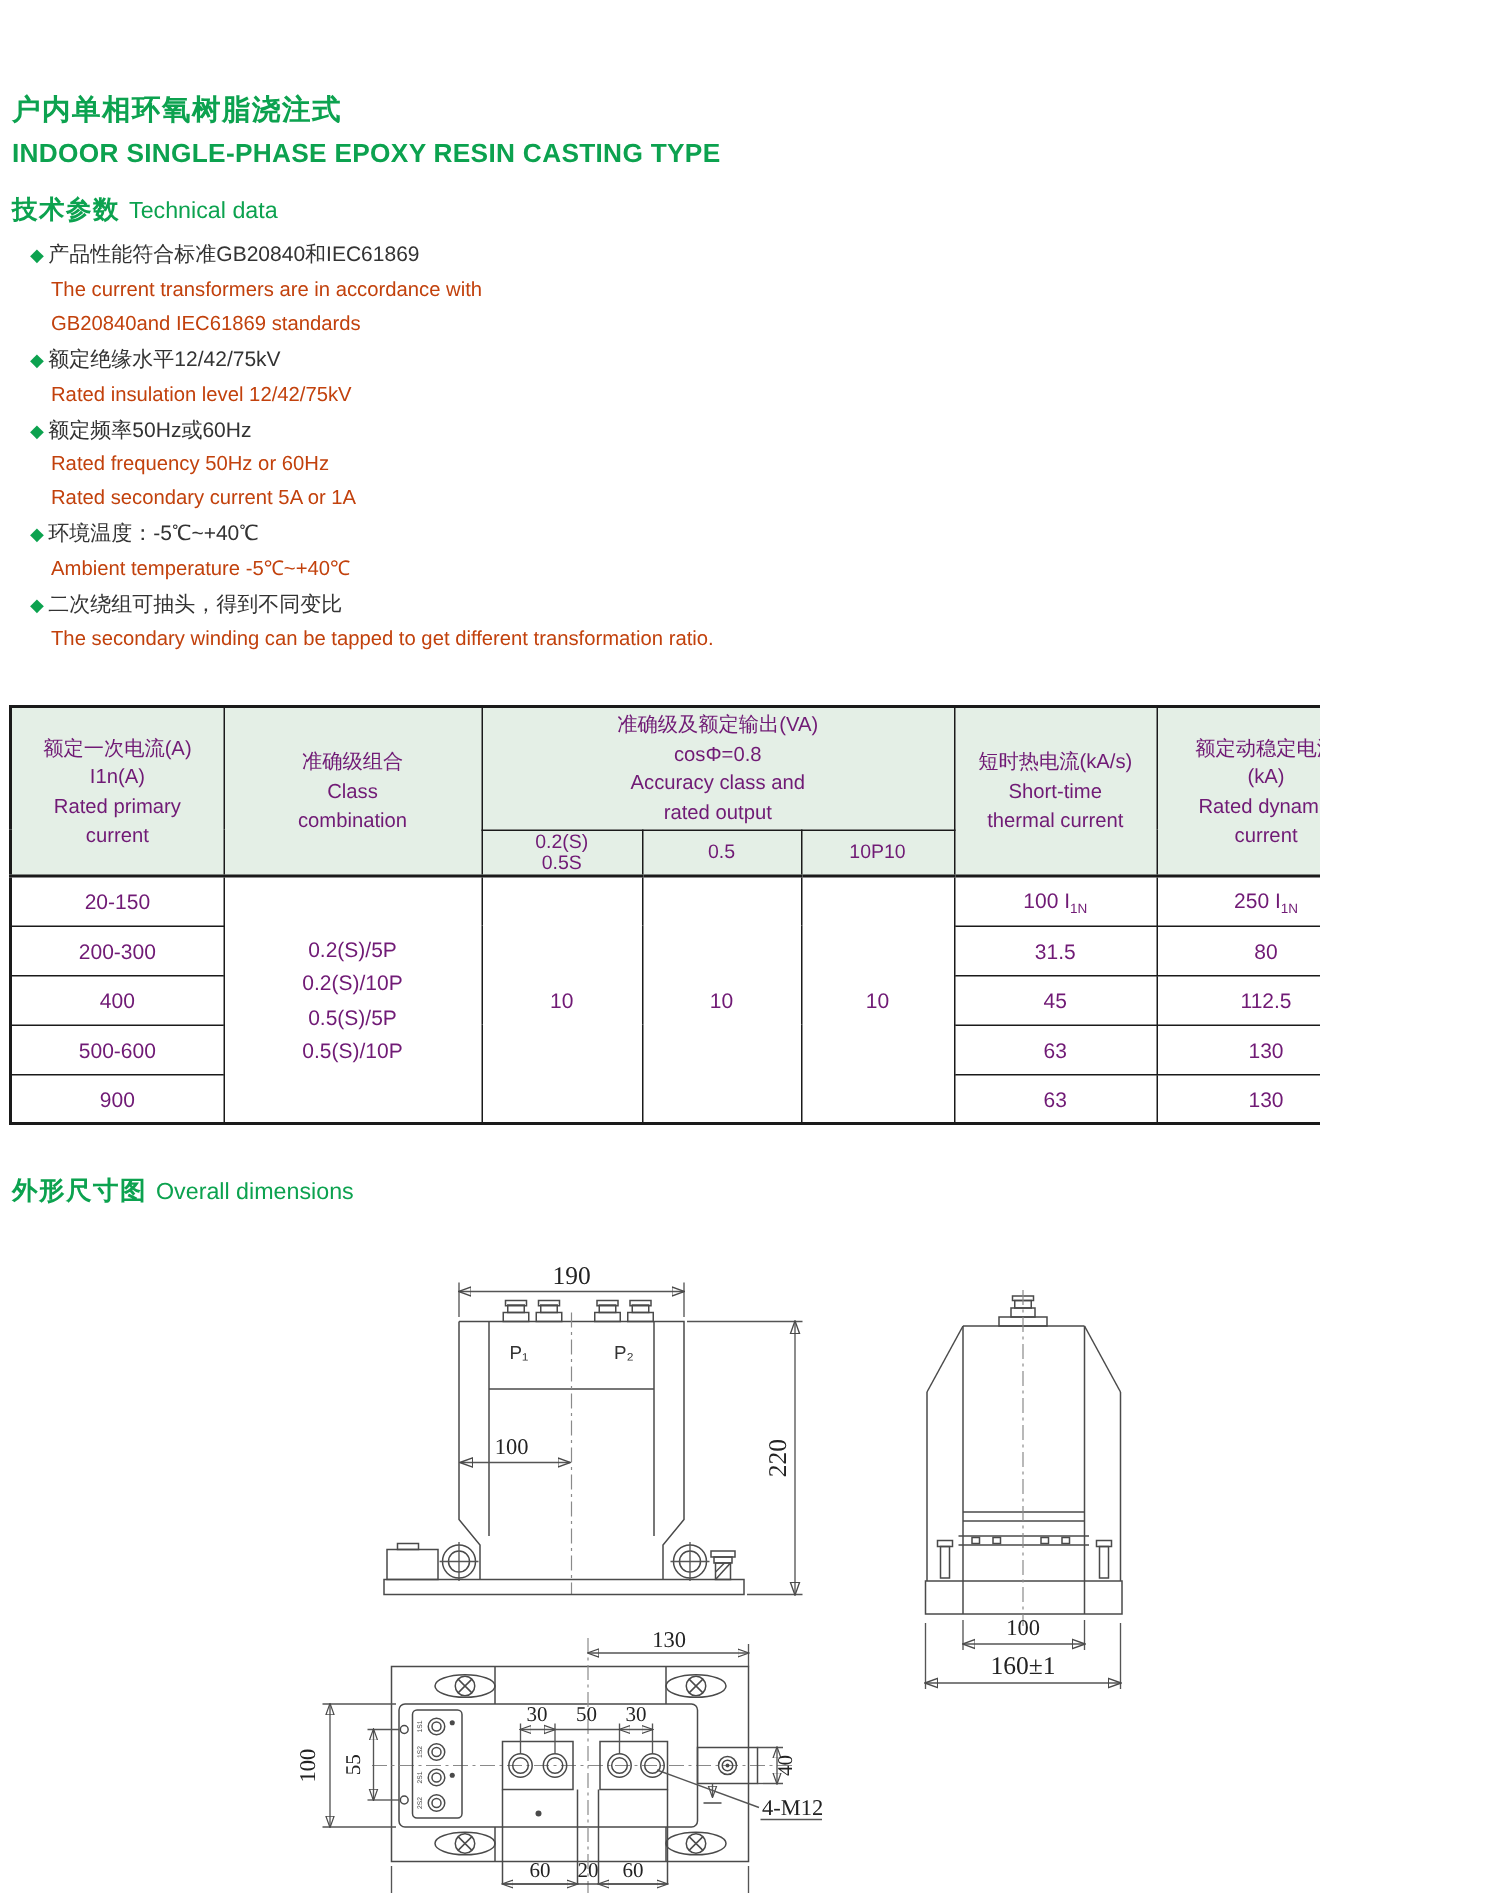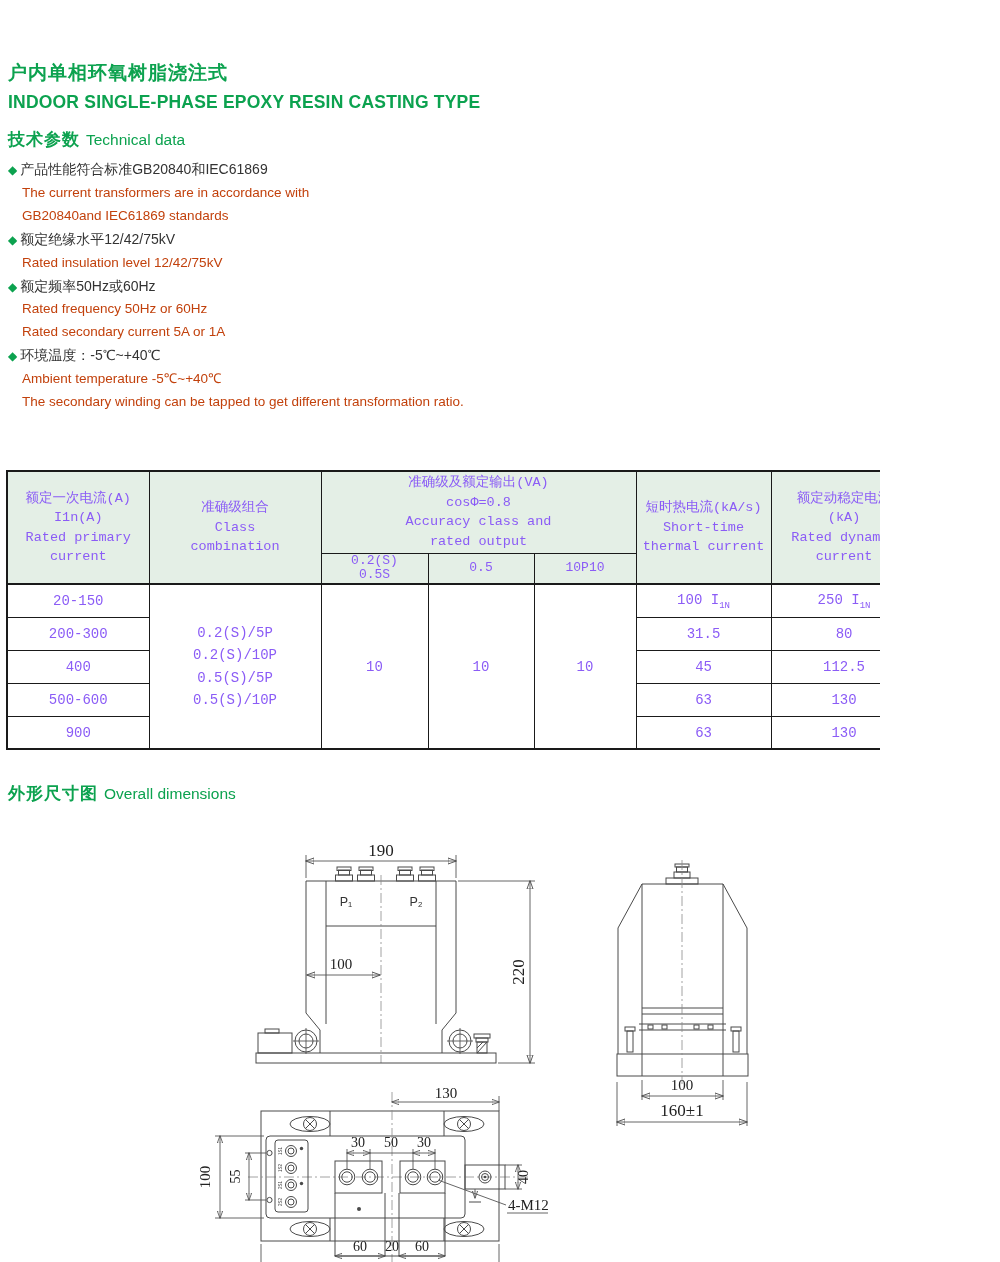--- a/index.html
+++ b/index.html
@@ -8,29 +8,29 @@
   
   .title{position:absolute;left:8px;top:12px;}
   .title .zh{font-size:19px;font-weight:bold;color:#0ca24f;letter-spacing:1px;}
   .title .en{font-size:17.5px;font-weight:bold;color:#0ca24f;margin-top:6px;letter-spacing:.2px;}
   .sec-head{position:absolute;left:8px;}
   .sec-head .zh{font-size:17px;font-weight:bold;color:#0ca24f;letter-spacing:1px;}
   .sec-head .en{font-size:15.5px;color:#0ca24f;margin-left:6px;}
   #tech-head{top:80px;text-align:right;}
   #dim-head{top:734px;}
   
-  .tech-list{position:absolute;left:8px;top:110px;font-size:13.5px;line-height:22.9px;color:#3c3c3c;}
+  .tech-list{position:absolute;left:20px;top:110px;font-size:13.5px;line-height:22.9px;color:#3c3c3c;}
   .tech-list .bz{font-size:14px;color:#333;}
   .tech-list .diamond{color:#0ca24f;font-size:12px;margin-right:3px;}
   .tech-list .en-line{padding-left:14px;color:#c2410c;}
   
   table.spec{position:absolute;left:6px;top:422px;width:988px;border-collapse:collapse;
              table-layout:fixed;border:2px solid #1a1a1a;}
   table.spec th,table.spec td{border:1px solid #1a1a1a;text-align:center;vertical-align:middle;
-             white-space:pre-line;font-weight:normal;color:#8b5cf6;padding:0 2px;font-family:Liberation Mono, monospace;}
+             white-space:pre-line;font-weight:normal;color:#701a75;padding:0 2px;}
   table.spec th{background:#e4efe6;font-size:13.5px;line-height:1.45;}
   table.spec tr.h1{height:82px;}
   table.spec tr.h2{height:31px;}
   table.spec tr.h2 th{font-size:13px;line-height:1.15;}
   table.spec tbody tr{height:33px;}
   table.spec td{font-size:14px;background:#fff;}
   table.spec tbody tr:first-child td{border-top:2px solid #1a1a1a;}
   td.classcomb{line-height:1.6;}
   table.spec sub{font-size:9px;}
   
@@ -67,20 +67,21 @@
     <div><span class="diamond">◆</span><span class="bz">产品性能符合标准GB20840和IEC61869</span></div>
     <div class="en-line">The current transformers are in accordance with</div>
     <div class="en-line">GB20840and IEC61869 standards</div>
     <div><span class="diamond">◆</span><span class="bz">额定绝缘水平12/42/75kV</span></div>
     <div class="en-line">Rated insulation level 12/42/75kV</div>
     <div><span class="diamond">◆</span><span class="bz">额定频率50Hz或60Hz</span></div>
     <div class="en-line">Rated frequency 50Hz or 60Hz</div>
     <div class="en-line">Rated secondary current 5A or 1A</div>
     <div><span class="diamond">◆</span><span class="bz">环境温度：-5℃~+40℃</span></div>
     <div class="en-line">Ambient temperature -5℃~+40℃</div>
+    <div><span class="diamond">◆</span><span class="bz">二次绕组可抽头，得到不同变比</span></div>
     <div class="en-line">The secondary winding can be tapped to get different transformation ratio.</div>
   </div>
 
   <table class="spec">
     <colgroup>
       <col style="width:142px">
         <col style="width:172px">
         <col style="width:107px">
         <col style="width:106px">
       <col style="width:102px">

